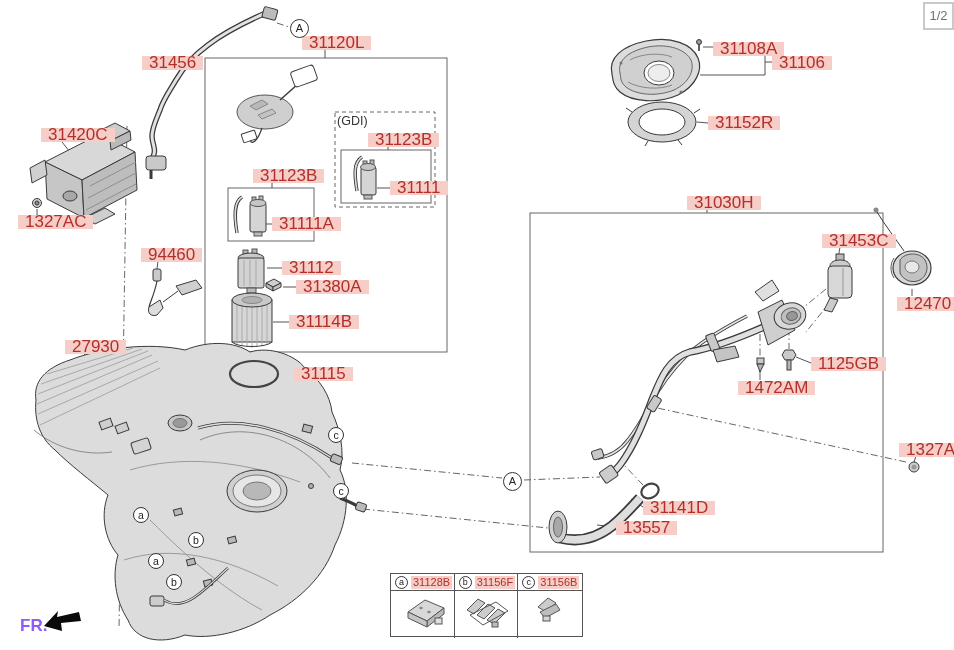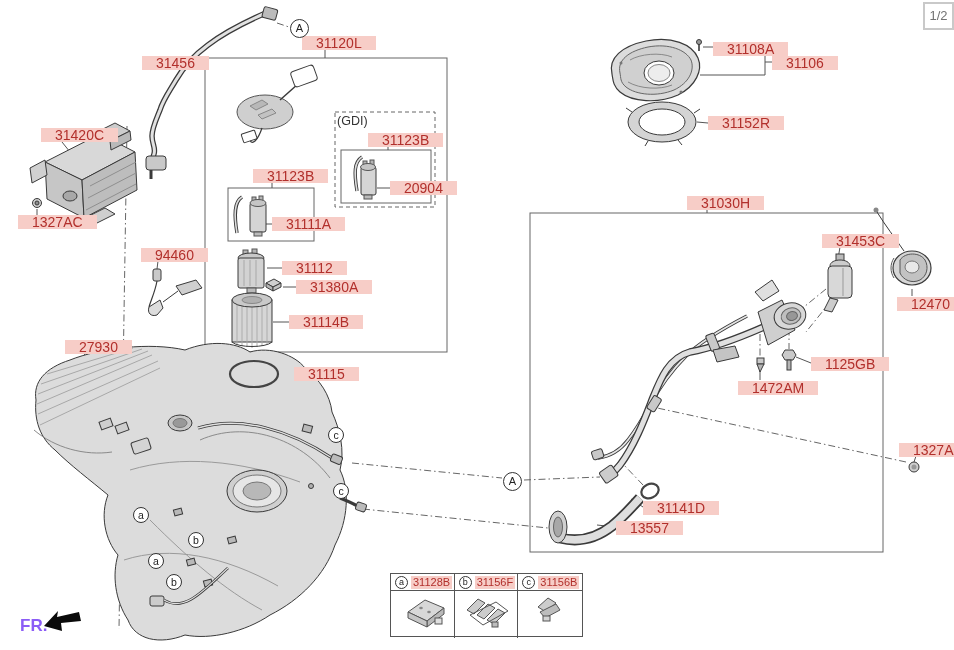--- a/index.html
+++ b/index.html
@@ -1,20 +1,20 @@
 <!DOCTYPE html>
 <html><head>
 <meta charset="utf-8">
 <style>
   html,body{margin:0;padding:0;background:#fff;}
   .stage{position:relative;width:954px;height:650px;background:#fff;overflow:hidden;
          font-family:"Liberation Sans","DejaVu Sans",sans-serif;}
   svg.art{position:absolute;left:0;top:0;z-index:1;}
-  .plabel{position:absolute;z-index:3;background:#f7cdc7;color:#b2302c;font-size:14px;
-          line-height:14px;height:14px;padding:0 14px;white-space:nowrap;}
+  .plabel{position:absolute;z-index:3;background:#f7cdc7;color:#b2302c;font-size:17px;
+          line-height:14px;height:14px;padding:0 7px;white-space:nowrap;}
   .plain-label{position:absolute;z-index:3;color:#333;font-size:12.5px;line-height:14px;white-space:nowrap;}
   .marker{position:absolute;z-index:3;border:1.3px solid #333;border-radius:50%;background:#fff;
           color:#222;text-align:center;font-size:11px;}
   .marker.big{width:17px;height:17px;line-height:17px;}
   .marker.small{width:14px;height:14px;line-height:14px;font-size:10.5px;}
   .watermark{position:absolute;left:337px;top:294px;z-index:2;font-size:40px;font-style:italic;
              font-weight:bold;letter-spacing:1px;color:rgba(200,200,200,0.18);
              -webkit-text-stroke:1.8px #b0b0b0;white-space:nowrap;}
   .page-badge{position:absolute;left:923px;top:2px;width:27px;height:24px;z-index:3;
               border:2px solid #c9c9c9;color:#737373;font-size:13px;text-align:center;
@@ -349,21 +349,21 @@
 <div class="plabel" style="left:142px;top:56px">31456</div>
 <div class="plabel" style="left:302px;top:36px">31120L</div>
 <div class="plabel" style="left:41px;top:128px">31420C</div>
 <div class="plabel" style="left:18px;top:215px">1327AC</div>
 <div class="plabel" style="left:141px;top:248px">94460</div>
 <div class="plabel" style="left:65px;top:340px">27930</div>
 <div class="plain-label" style="left:337px;top:114px">(GDI)</div>
 <div class="plabel" style="left:253px;top:169px">31123B</div>
 <div class="plabel" style="left:272px;top:217px">31111A</div>
 <div class="plabel" style="left:368px;top:133px">31123B</div>
-<div class="plabel" style="left:390px;top:181px">20904</div>
+<div class="plabel" style="left:390px;top:181px">31111</div>
 <div class="plabel" style="left:282px;top:261px">31112</div>
 <div class="plabel" style="left:296px;top:280px">31380A</div>
 <div class="plabel" style="left:289px;top:315px">31114B</div>
 <div class="plabel" style="left:294px;top:367px">31115</div>
 <div class="plabel" style="left:713px;top:42px">31108A</div>
 <div class="plabel" style="left:772px;top:56px">31106</div>
 <div class="plabel" style="left:708px;top:116px">31152R</div>
 <div class="plabel" style="left:687px;top:196px">31030H</div>
 <div class="plabel" style="left:822px;top:234px">31453C</div>
 <div class="plabel" style="left:897px;top:297px">12470</div>

